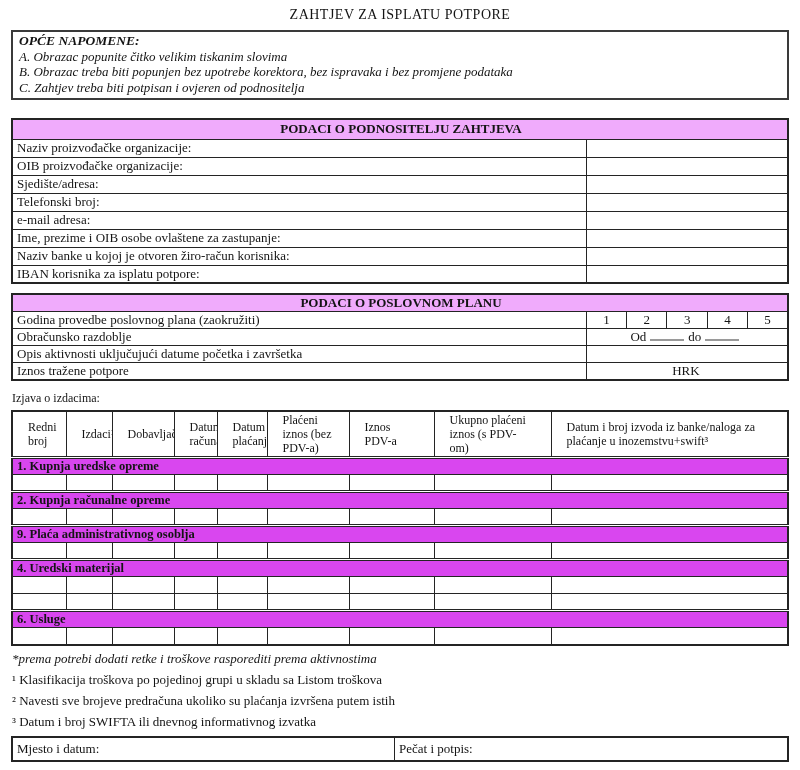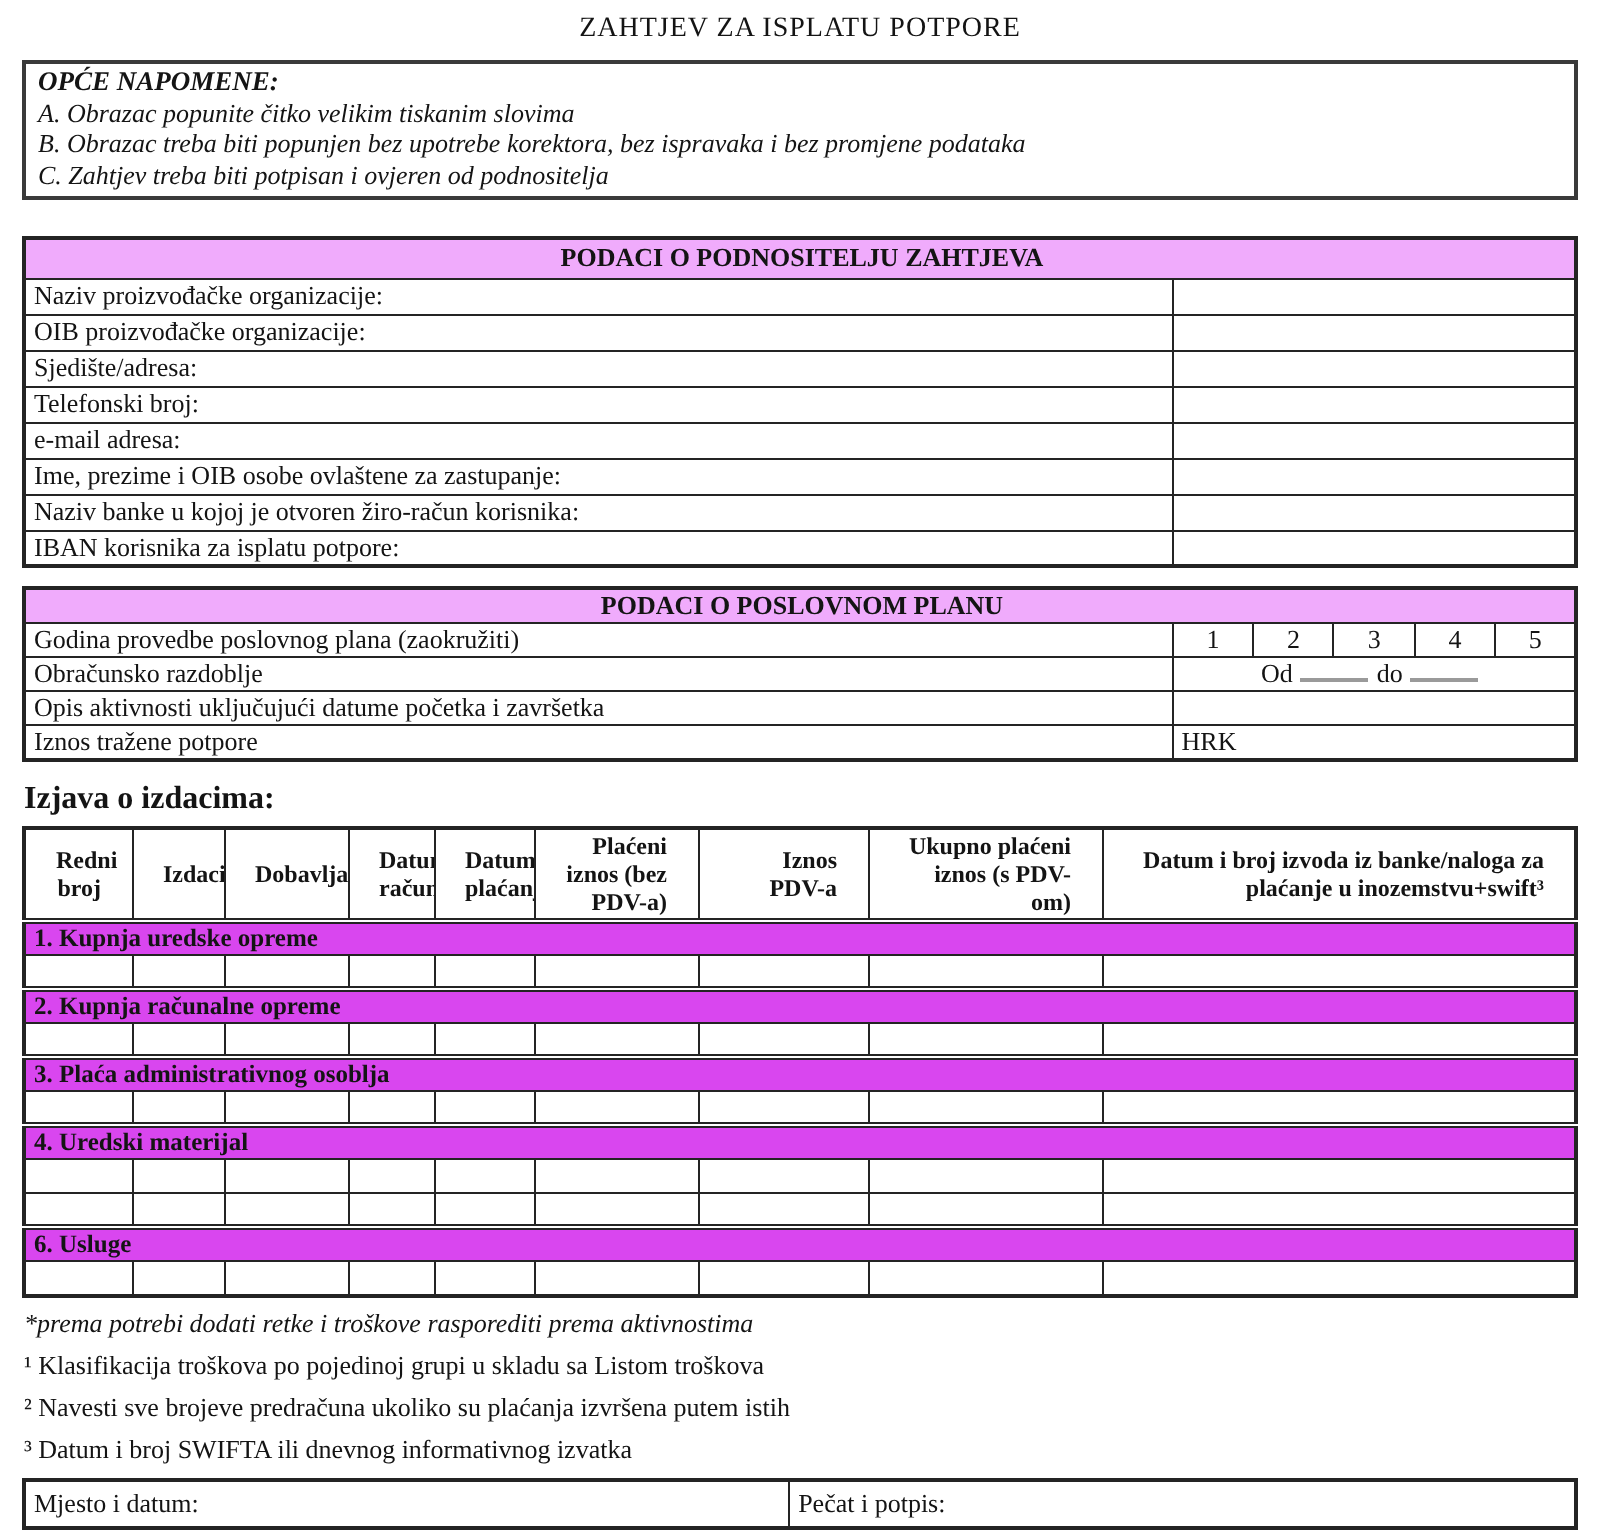--- a/index.html
+++ b/index.html
@@ -41,28 +41,28 @@
   .applicant td.lbl { height: 18px; }
 
   .plan { margin-bottom: 10px; }
   .plan td { height: 17px; }
   .plan td.num { text-align: center; padding: 0; }
   .plan td.oddo { text-align: center; padding: 0; }
   .blank {
     display: inline-block; width: 34px; height: 11px;
     border-bottom: 2px solid #9a9a9a; margin: 0 4px;
   }
-  .plan td.hrk { text-align: left; padding-right: 6px; }
-
-  .izjava-label { font-weight: bold; font-size: 16px; margin: 0 0 4px 1px; }
+  .plan td.hrk { text-align: center; padding-right: 6px; }
+
+  .izjava-label { font-weight: normal; font-size: 12px; margin: 0 0 4px 1px; }
 
   .main { margin-bottom: 6px; }
   .main th {
-    font-weight: bold; font-size: 12px; line-height: 14px;
-    text-align: right; vertical-align: middle;
+    font-weight: normal; font-size: 12px; line-height: 14px;
+    text-align: left; vertical-align: middle;
     height: 38px; padding: 1px 15px;
   }
   .main tr.sec td {
     background: #d946ef; font-weight: bold; font-size: 12.5px;
     height: 16px; border-top: 3px double #242424;
   }
   .main tr.empty td { height: 17px; }
 
   .fn { font-size: 13px; line-height: 14px; margin: 0 0 7px 1px; }
   .fn-star { font-style: italic; margin-top: 6px; }
@@ -217,21 +217,21 @@
           <td></td>
           <td></td>
           <td></td>
           <td></td>
           <td></td>
           <td></td>
           <td></td>
     </tr>
 
     <tr class="sec">
-      <td colspan="9">3. Plaća administrativnog osoblja</td>
+      <td colspan="9">9. Plaća administrativnog osoblja</td>
     </tr>
     <tr class="empty">
       <td></td>
           <td></td>
           <td></td>
           <td></td>
           <td></td>
           <td></td>
           <td></td>
           <td></td>

